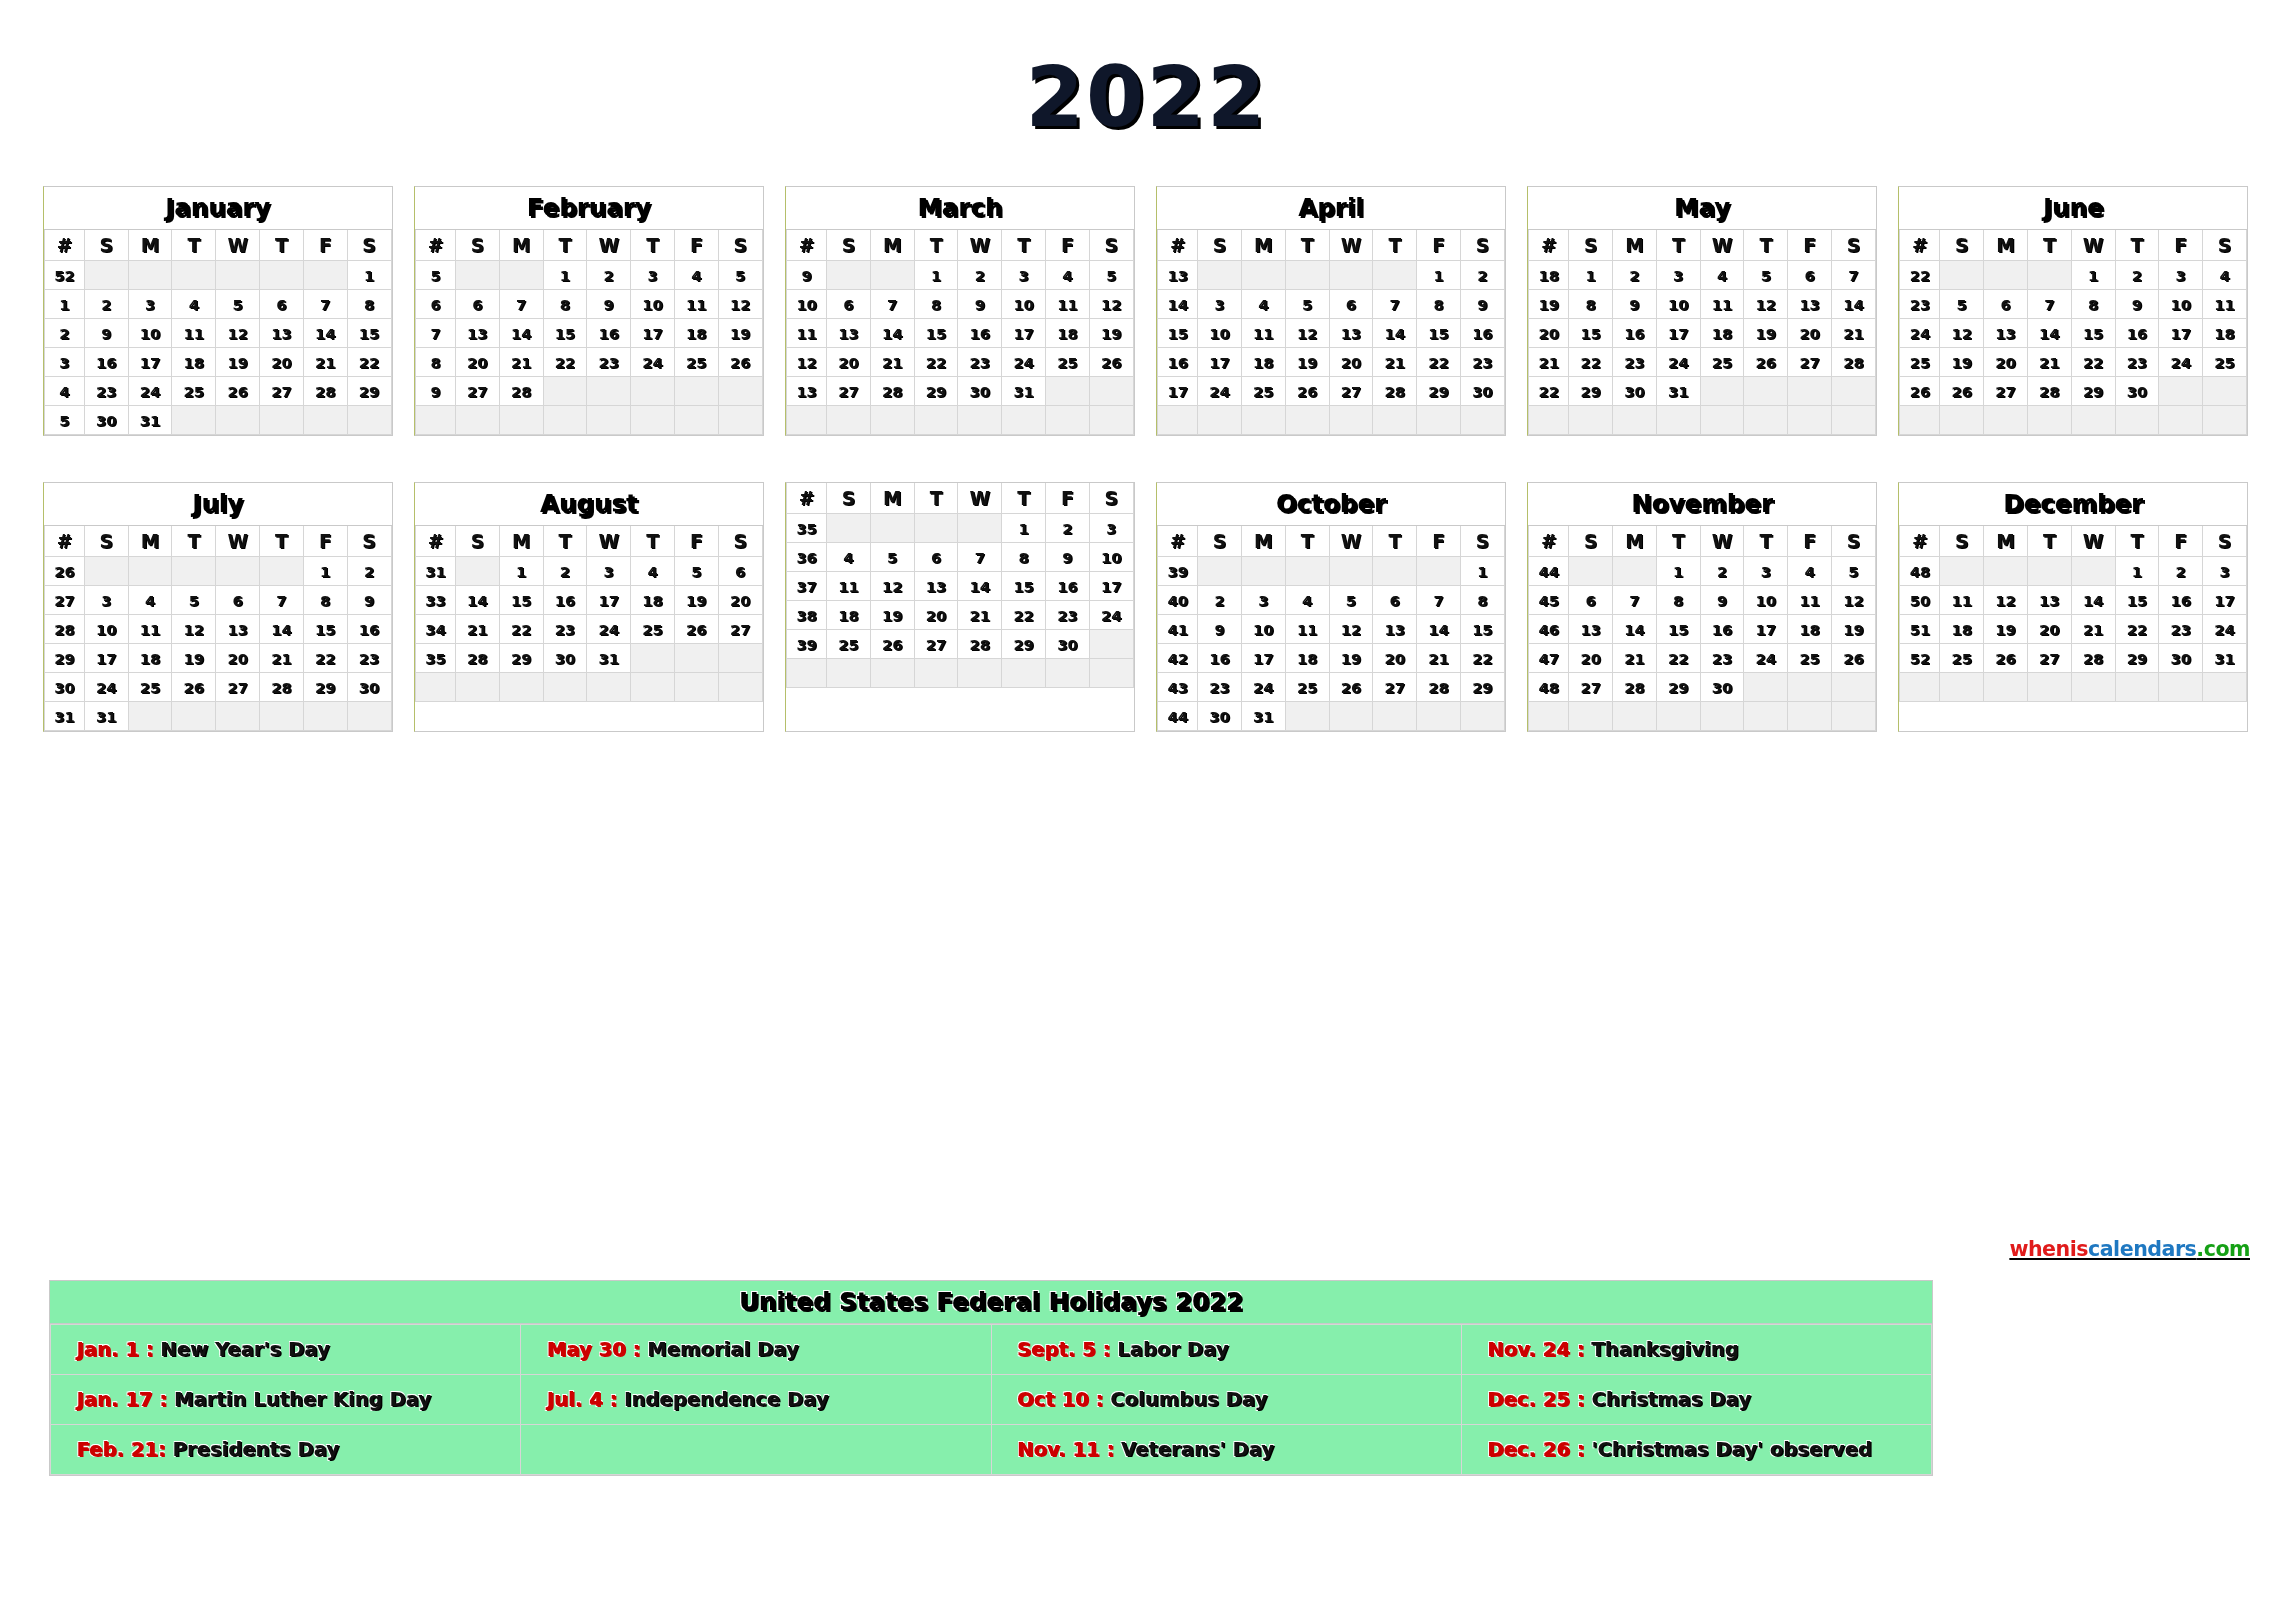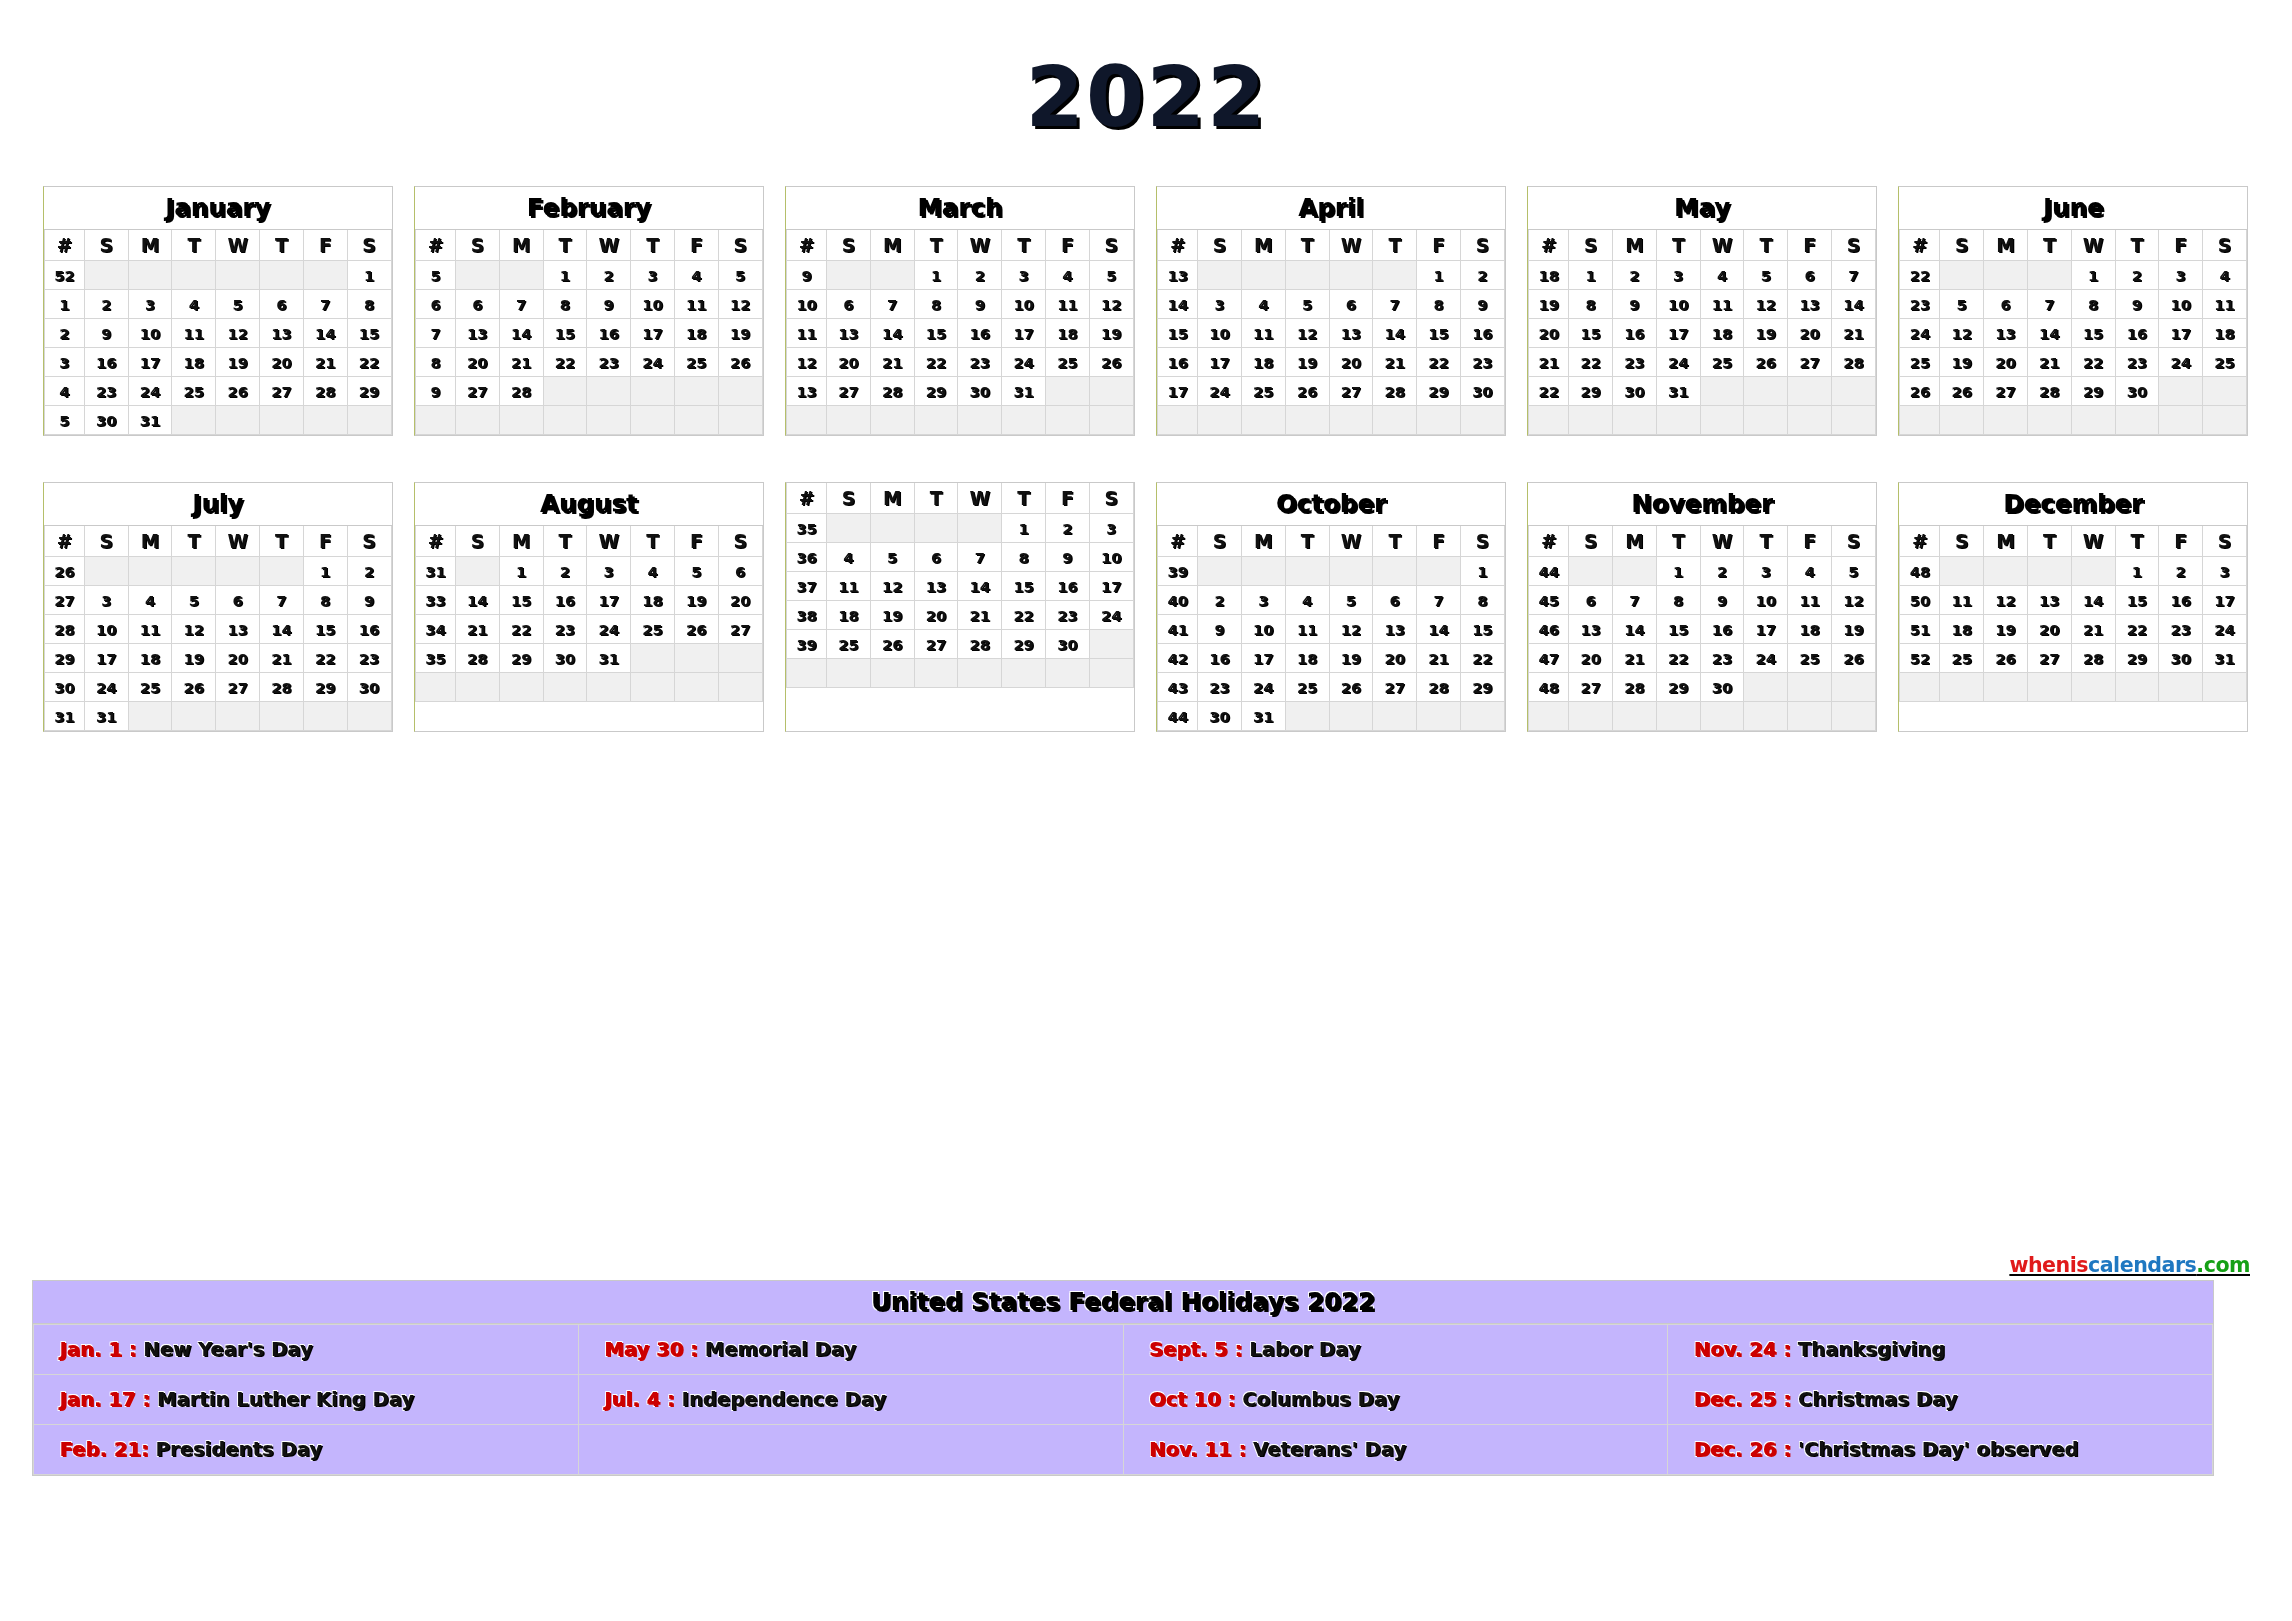--- a/index.html
+++ b/index.html
@@ -124,34 +124,33 @@
   .watermark{
     position:absolute;
     top:1237px;
     right:43px;
     font-family:"DejaVu Sans", sans-serif;
     font-weight:bold;
     font-size:20.6px;
     letter-spacing:-0.5px;
     text-decoration:underline;
     white-space:nowrap;
-    margin-top:16px;
   }
   .wm-a{color:#e01b1b;}
   .wm-b{color:#1f78c1;}
   .wm-c{color:#15a015;}
 
   
   .holidays{
     position:absolute;
-    left:32px;top:1280px;
-    width:2182px;
+    left:49px;top:1280px;
+    width:1884px;
     border:1px solid #c9c9c9;
     box-sizing:border-box;
-    background:#c4b5fd;
+    background:#86efac;
   }
   .hol-title{
     height:42px;line-height:42px;
     text-align:center;
     font-family:"DejaVu Sans", sans-serif;
     font-weight:bold;
     font-size:24.5px;
     color:#000;
     border-bottom:1px solid #c9c9c9;
     text-shadow:

